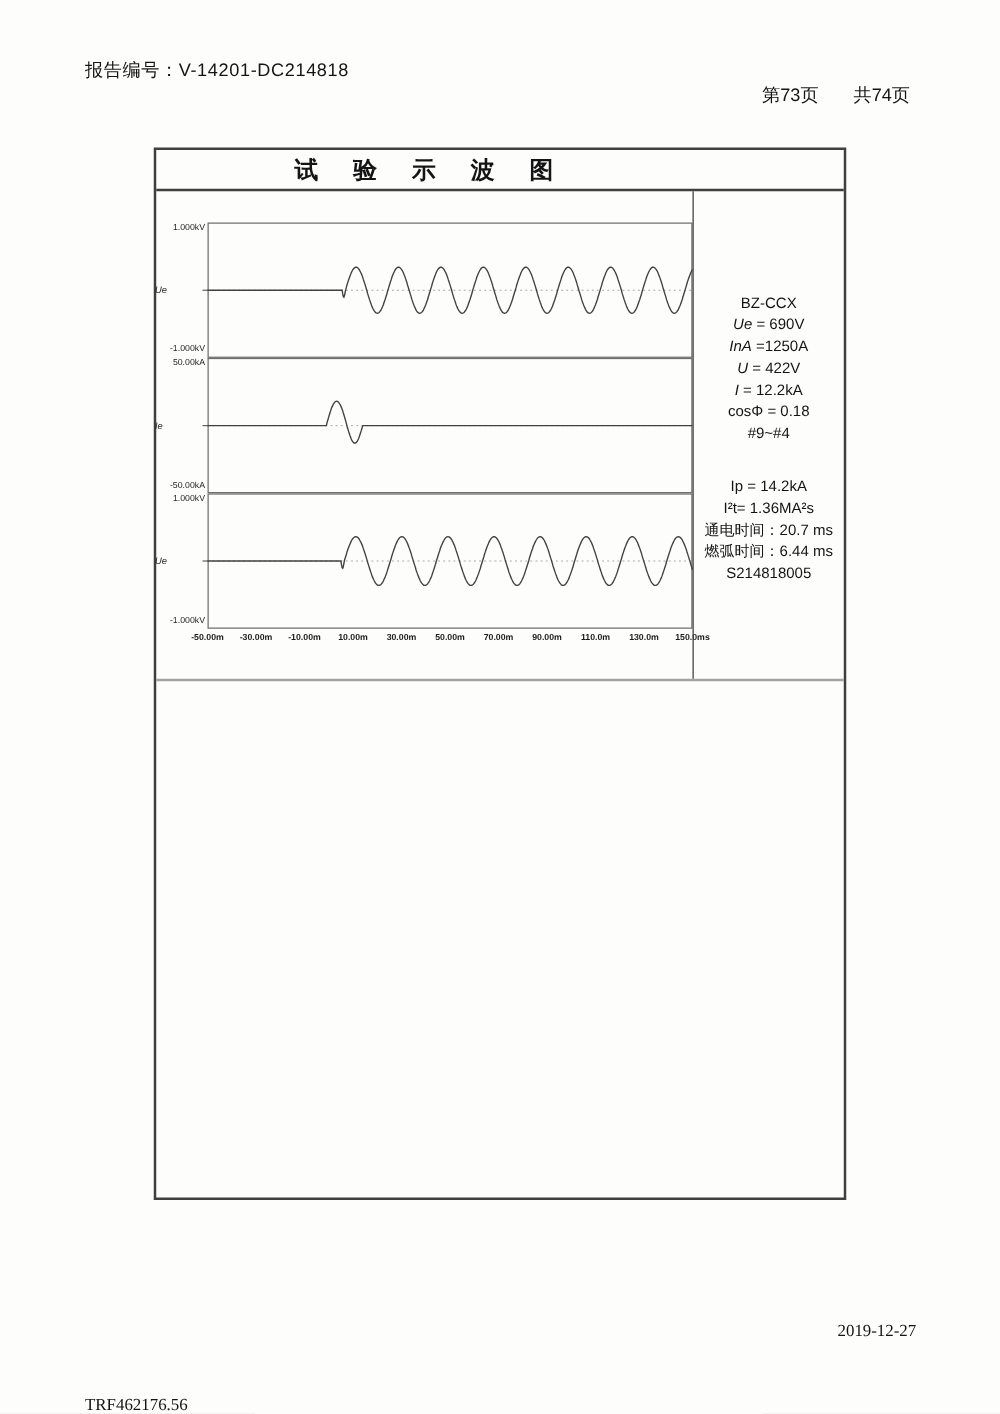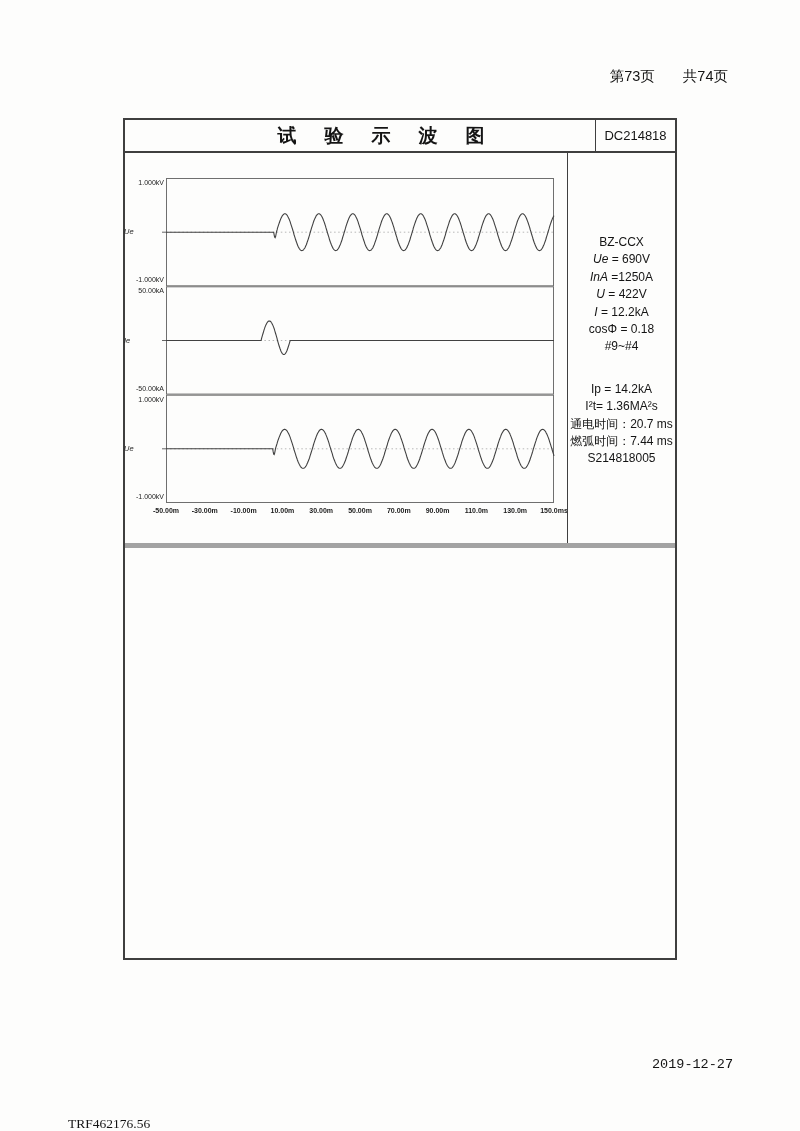--- a/index.html
+++ b/index.html
@@ -5,37 +5,37 @@
   html,body{margin:0;padding:0;background:#e8e8e8;}
   .page{position:relative;width:800px;height:1131px;background:#fdfdfc;margin:0 auto;
         font-family:"Liberation Sans",sans-serif;color:#141414;overflow:hidden;}
 
   
   .hdr-left{position:absolute;left:68px;top:47px;font-size:14.5px;letter-spacing:.5px;}
   .hdr-right{position:absolute;right:72px;top:47px;font-size:14.5px;margin-top:20px;}
   .hdr-right span{display:inline-block;}
   .hdr-right .total{margin-left:24px;}
   .ftr-left{position:absolute;left:68px;top:1116px;font-size:13.5px;font-family:"Liberation Serif",serif;}
-  .ftr-right{position:absolute;right:67px;top:1057px;font-size:13.5px;font-family:Liberation Mono, monospace;}
+  .ftr-right{position:absolute;right:67px;top:1057px;font-size:13.5px;font-family:Liberation Serif, serif;}
 
   
   .main-box{position:absolute;left:123px;top:118px;width:554px;height:842px;
             box-sizing:border-box;border:2px solid #3f3f3f;display:flex;flex-direction:column;}
   .title-row{height:31px;border-bottom:2px solid #3f3f3f;display:flex;flex:none;}
-  .title-cell{width:428px;flex:none;display:flex;align-items:center;justify-content:center;padding-left:42px;}
+  .title-cell{width:428px;flex:none;display:flex;align-items:center;justify-content:center;}
   .doc-title{font-family:"Liberation Serif",serif;font-weight:600;font-size:19px;
              letter-spacing:28px;margin-right:-28px;white-space:nowrap;}
   .code-cell{flex:1;border-left:1.5px solid #3f3f3f;display:flex;align-items:center;justify-content:center;
              font-size:13px;}
 
-  .scope-section{position:relative;height:390px;flex:none;border-bottom:5px solid #a3a3a3;}
+  .scope-section{position:relative;height:390px;flex:none;border-bottom:2px solid #a3a3a3;}
   .empty-section{flex:1;}
 
   
-  .panel{position:absolute;top:0;right:0;width:108px;height:100%;border-left:1.5px solid #3f3f3f;
+  .panel{position:absolute;top:0;right:0;width:121px;height:100%;border-left:1.5px solid #3f3f3f;
          box-sizing:border-box;}
   .pblock{text-align:center;font-size:12px;}
   .pblock-a{margin-top:81px;}
   .pblock-b{margin-top:25px;}
   .pline{line-height:17.4px;white-space:nowrap;}
   .pline i{font-style:italic;}
 
   
   .scope-wrap{position:absolute;left:41px;top:25px;width:388px;height:325px;}
   .scope-svg{position:absolute;left:0;top:0;overflow:visible;}
@@ -46,31 +46,31 @@
   .scale-label{position:absolute;width:48px;text-align:right;font-size:7px;line-height:8px;color:#242424;}
   .ch-label{position:absolute;font-size:7.5px;line-height:9px;color:#242424;font-style:italic;}
   .time-label{position:absolute;width:34px;text-align:center;font-size:7px;line-height:9px;
               font-weight:bold;color:#1a1a1a;}
 </style>
 </head>
 <body>
 
 <div class="page">
 
+  <div class="hdr-left">报告编号：V-14201-DC214818</div>
   <div class="hdr-right">
     <span>第73页</span>
     <span class="total">共74页</span>
   </div>
 
   <div class="main-box">
     <div class="title-row">
       <div class="title-cell">
         <span class="doc-title">试验示波图</span>
       </div>
-      <div class="code-cell">DC214818</div>
     </div>
 
     <div class="scope-section">
       <div class="scope-wrap">
         <svg class="scope-svg" width="388" height="325" viewBox="0 0 388 325">
             <rect x="0.5" y="0.5" width="387" height="107.3" class="sub"></rect>
             <line x1="0" y1="54.2" x2="388" y2="54.2" class="zero"></line>
             <line x1="-4" y1="54.2" x2="1" y2="54.2" class="axtick"></line>
             <polyline points="0.0,54.2 0.5,54.2 1.0,54.2 1.5,54.2 1.9,54.2 2.4,54.2 2.9,54.2 3.4,54.2 3.9,54.2 4.4,54.2 4.9,54.2 5.3,54.2 5.8,54.2 6.3,54.2 6.8,54.2 7.3,54.2 7.8,54.2 8.2,54.2 8.7,54.2 9.2,54.2 9.7,54.2 10.2,54.2 10.7,54.2 11.2,54.2 11.6,54.2 12.1,54.2 12.6,54.2 13.1,54.2 13.6,54.2 14.1,54.2 14.5,54.2 15.0,54.2 15.5,54.2 16.0,54.2 16.5,54.2 17.0,54.2 17.5,54.2 17.9,54.2 18.4,54.2 18.9,54.2 19.4,54.2 19.9,54.2 20.4,54.2 20.9,54.2 21.3,54.2 21.8,54.2 22.3,54.2 22.8,54.2 23.3,54.2 23.8,54.2 24.3,54.2 24.7,54.2 25.2,54.2 25.7,54.2 26.2,54.2 26.7,54.2 27.2,54.2 27.6,54.2 28.1,54.2 28.6,54.2 29.1,54.2 29.6,54.2 30.1,54.2 30.6,54.2 31.0,54.2 31.5,54.2 32.0,54.2 32.5,54.2 33.0,54.2 33.5,54.2 33.9,54.2 34.4,54.2 34.9,54.2 35.4,54.2 35.9,54.2 36.4,54.2 36.9,54.2 37.3,54.2 37.8,54.2 38.3,54.2 38.8,54.2 39.3,54.2 39.8,54.2 40.3,54.2 40.7,54.2 41.2,54.2 41.7,54.2 42.2,54.2 42.7,54.2 43.2,54.2 43.6,54.2 44.1,54.2 44.6,54.2 45.1,54.2 45.6,54.2 46.1,54.2 46.6,54.2 47.0,54.2 47.5,54.2 48.0,54.2 48.5,54.2 49.0,54.2 49.5,54.2 50.0,54.2 50.4,54.2 50.9,54.2 51.4,54.2 51.9,54.2 52.4,54.2 52.9,54.2 53.4,54.2 53.8,54.2 54.3,54.2 54.8,54.2 55.3,54.2 55.8,54.2 56.3,54.2 56.7,54.2 57.2,54.2 57.7,54.2 58.2,54.2 58.7,54.2 59.2,54.2 59.7,54.2 60.1,54.2 60.6,54.2 61.1,54.2 61.6,54.2 62.1,54.2 62.6,54.2 63.1,54.2 63.5,54.2 64.0,54.2 64.5,54.2 65.0,54.2 65.5,54.2 66.0,54.2 66.4,54.2 66.9,54.2 67.4,54.2 67.9,54.2 68.4,54.2 68.9,54.2 69.4,54.2 69.8,54.2 70.3,54.2 70.8,54.2 71.3,54.2 71.8,54.2 72.3,54.2 72.8,54.2 73.2,54.2 73.7,54.2 74.2,54.2 74.7,54.2 75.2,54.2 75.7,54.2 76.1,54.2 76.6,54.2 77.1,54.2 77.6,54.2 78.1,54.2 78.6,54.2 79.1,54.2 79.5,54.2 80.0,54.2 80.5,54.2 81.0,54.2 81.5,54.2 82.0,54.2 82.5,54.2 82.9,54.2 83.4,54.2 83.9,54.2 84.4,54.2 84.9,54.2 85.4,54.2 85.8,54.2 86.3,54.2 86.8,54.2 87.3,54.2 87.8,54.2 88.3,54.2 88.8,54.2 89.2,54.2 89.7,54.2 90.2,54.2 90.7,54.2 91.2,54.2 91.7,54.2 92.1,54.2 92.6,54.2 93.1,54.2 93.6,54.2 94.1,54.2 94.6,54.2 95.1,54.2 95.5,54.2 96.0,54.2 96.5,54.2 97.0,54.2 97.5,54.2 98.0,54.2 98.5,54.2 98.9,54.2 99.4,54.2 99.9,54.2 100.4,54.2 100.9,54.2 101.4,54.2 101.9,54.2 102.3,54.2 102.8,54.2 103.3,54.2 103.8,54.2 104.3,54.2 104.8,54.2 105.2,54.2 105.7,54.2 106.2,54.2 106.7,54.2 107.2,54.2 107.7,54.2 108.2,57.1 108.6,59.1 109.1,59.7 109.6,58.5 110.1,56.0 110.6,53.5 111.1,51.9 111.5,50.2 112.0,48.6 112.5,47.1 113.0,45.6 113.5,44.2 114.0,42.8 114.5,41.6 114.9,40.4 115.4,39.4 115.9,38.4 116.4,37.6 116.9,37.0 117.4,36.5 117.9,36.1 118.3,35.8 118.8,35.8 119.3,35.8 119.8,36.0 120.3,36.4 120.8,36.9 121.3,37.5 121.7,38.3 122.2,39.2 122.7,40.2 123.2,41.3 123.7,42.6 124.2,43.9 124.6,45.3 125.1,46.8 125.6,48.3 126.1,49.9 126.6,51.5 127.1,53.2 127.6,54.8 128.0,56.5 128.5,58.1 129.0,59.7 129.5,61.3 130.0,62.7 130.5,64.2 131.0,65.5 131.4,66.8 131.9,67.9 132.4,69.0 132.9,69.9 133.4,70.7 133.9,71.4 134.3,71.9 134.8,72.3 135.3,72.5 135.8,72.6 136.3,72.5 136.8,72.3 137.3,72.0 137.7,71.5 138.2,70.8 138.7,70.1 139.2,69.2 139.7,68.1 140.2,67.0 140.7,65.8 141.1,64.4 141.6,63.0 142.1,61.6 142.6,60.0 143.1,58.4 143.6,56.8 144.0,55.2 144.5,53.5 145.0,51.9 145.5,50.2 146.0,48.6 146.5,47.1 147.0,45.6 147.4,44.2 147.9,42.8 148.4,41.6 148.9,40.4 149.4,39.4 149.9,38.4 150.3,37.6 150.8,37.0 151.3,36.5 151.8,36.1 152.3,35.8 152.8,35.8 153.3,35.8 153.7,36.0 154.2,36.4 154.7,36.9 155.2,37.5 155.7,38.3 156.2,39.2 156.7,40.2 157.1,41.3 157.6,42.6 158.1,43.9 158.6,45.3 159.1,46.8 159.6,48.3 160.0,49.9 160.5,51.5 161.0,53.2 161.5,54.8 162.0,56.5 162.5,58.1 163.0,59.7 163.4,61.3 163.9,62.7 164.4,64.2 164.9,65.5 165.4,66.8 165.9,67.9 166.4,69.0 166.8,69.9 167.3,70.7 167.8,71.4 168.3,71.9 168.8,72.3 169.3,72.5 169.8,72.6 170.2,72.5 170.7,72.3 171.2,72.0 171.7,71.5 172.2,70.8 172.7,70.1 173.1,69.2 173.6,68.1 174.1,67.0 174.6,65.8 175.1,64.4 175.6,63.0 176.1,61.6 176.5,60.0 177.0,58.4 177.5,56.8 178.0,55.2 178.5,53.5 179.0,51.9 179.5,50.2 179.9,48.6 180.4,47.1 180.9,45.6 181.4,44.2 181.9,42.8 182.4,41.6 182.8,40.4 183.3,39.4 183.8,38.4 184.3,37.6 184.8,37.0 185.3,36.5 185.8,36.1 186.2,35.8 186.7,35.8 187.2,35.8 187.7,36.0 188.2,36.4 188.7,36.9 189.2,37.5 189.6,38.3 190.1,39.2 190.6,40.2 191.1,41.3 191.6,42.6 192.1,43.9 192.5,45.3 193.0,46.8 193.5,48.3 194.0,49.9 194.5,51.5 195.0,53.2 195.5,54.8 195.9,56.5 196.4,58.1 196.9,59.7 197.4,61.3 197.9,62.7 198.4,64.2 198.8,65.5 199.3,66.8 199.8,67.9 200.3,69.0 200.8,69.9 201.3,70.7 201.8,71.4 202.2,71.9 202.7,72.3 203.2,72.5 203.7,72.6 204.2,72.5 204.7,72.3 205.2,72.0 205.6,71.5 206.1,70.8 206.6,70.1 207.1,69.2 207.6,68.1 208.1,67.0 208.5,65.8 209.0,64.4 209.5,63.0 210.0,61.6 210.5,60.0 211.0,58.4 211.5,56.8 211.9,55.2 212.4,53.5 212.9,51.9 213.4,50.2 213.9,48.6 214.4,47.1 214.9,45.6 215.3,44.2 215.8,42.8 216.3,41.6 216.8,40.4 217.3,39.4 217.8,38.4 218.3,37.6 218.7,37.0 219.2,36.5 219.7,36.1 220.2,35.8 220.7,35.8 221.2,35.8 221.6,36.0 222.1,36.4 222.6,36.9 223.1,37.5 223.6,38.3 224.1,39.2 224.6,40.2 225.0,41.3 225.5,42.6 226.0,43.9 226.5,45.3 227.0,46.8 227.5,48.3 228.0,49.9 228.4,51.5 228.9,53.2 229.4,54.8 229.9,56.5 230.4,58.1 230.9,59.7 231.3,61.3 231.8,62.7 232.3,64.2 232.8,65.5 233.3,66.8 233.8,67.9 234.3,69.0 234.7,69.9 235.2,70.7 235.7,71.4 236.2,71.9 236.7,72.3 237.2,72.5 237.7,72.6 238.1,72.5 238.6,72.3 239.1,72.0 239.6,71.5 240.1,70.8 240.6,70.1 241.0,69.2 241.5,68.1 242.0,67.0 242.5,65.8 243.0,64.4 243.5,63.0 244.0,61.6 244.4,60.0 244.9,58.4 245.4,56.8 245.9,55.2 246.4,53.5 246.9,51.9 247.3,50.2 247.8,48.6 248.3,47.1 248.8,45.6 249.3,44.2 249.8,42.8 250.3,41.6 250.7,40.4 251.2,39.4 251.7,38.4 252.2,37.6 252.7,37.0 253.2,36.5 253.7,36.1 254.1,35.8 254.6,35.8 255.1,35.8 255.6,36.0 256.1,36.4 256.6,36.9 257.1,37.5 257.5,38.3 258.0,39.2 258.5,40.2 259.0,41.3 259.5,42.6 260.0,43.9 260.4,45.3 260.9,46.8 261.4,48.3 261.9,49.9 262.4,51.5 262.9,53.2 263.4,54.8 263.8,56.5 264.3,58.1 264.8,59.7 265.3,61.3 265.8,62.7 266.3,64.2 266.8,65.5 267.2,66.8 267.7,67.9 268.2,69.0 268.7,69.9 269.2,70.7 269.7,71.4 270.1,71.9 270.6,72.3 271.1,72.5 271.6,72.6 272.1,72.5 272.6,72.3 273.1,72.0 273.5,71.5 274.0,70.8 274.5,70.1 275.0,69.2 275.5,68.1 276.0,67.0 276.4,65.8 276.9,64.4 277.4,63.0 277.9,61.6 278.4,60.0 278.9,58.4 279.4,56.8 279.8,55.2 280.3,53.5 280.8,51.9 281.3,50.2 281.8,48.6 282.3,47.1 282.8,45.6 283.2,44.2 283.7,42.8 284.2,41.6 284.7,40.4 285.2,39.4 285.7,38.4 286.2,37.6 286.6,37.0 287.1,36.5 287.6,36.1 288.1,35.8 288.6,35.8 289.1,35.8 289.5,36.0 290.0,36.4 290.5,36.9 291.0,37.5 291.5,38.3 292.0,39.2 292.5,40.2 292.9,41.3 293.4,42.6 293.9,43.9 294.4,45.3 294.9,46.8 295.4,48.3 295.8,49.9 296.3,51.5 296.8,53.2 297.3,54.8 297.8,56.5 298.3,58.1 298.8,59.7 299.2,61.3 299.7,62.7 300.2,64.2 300.7,65.5 301.2,66.8 301.7,67.9 302.2,69.0 302.6,69.9 303.1,70.7 303.6,71.4 304.1,71.9 304.6,72.3 305.1,72.5 305.6,72.6 306.0,72.5 306.5,72.3 307.0,72.0 307.5,71.5 308.0,70.8 308.5,70.1 308.9,69.2 309.4,68.1 309.9,67.0 310.4,65.8 310.9,64.4 311.4,63.0 311.9,61.6 312.3,60.0 312.8,58.4 313.3,56.8 313.8,55.2 314.3,53.5 314.8,51.9 315.3,50.2 315.7,48.6 316.2,47.1 316.7,45.6 317.2,44.2 317.7,42.8 318.2,41.6 318.6,40.4 319.1,39.4 319.6,38.4 320.1,37.6 320.6,37.0 321.1,36.5 321.6,36.1 322.0,35.8 322.5,35.8 323.0,35.8 323.5,36.0 324.0,36.4 324.5,36.9 324.9,37.5 325.4,38.3 325.9,39.2 326.4,40.2 326.9,41.3 327.4,42.6 327.9,43.9 328.3,45.3 328.8,46.8 329.3,48.3 329.8,49.9 330.3,51.5 330.8,53.2 331.3,54.8 331.7,56.5 332.2,58.1 332.7,59.7 333.2,61.3 333.7,62.7 334.2,64.2 334.7,65.5 335.1,66.8 335.6,67.9 336.1,69.0 336.6,69.9 337.1,70.7 337.6,71.4 338.0,71.9 338.5,72.3 339.0,72.5 339.5,72.6 340.0,72.5 340.5,72.3 341.0,72.0 341.4,71.5 341.9,70.8 342.4,70.1 342.9,69.2 343.4,68.1 343.9,67.0 344.3,65.8 344.8,64.4 345.3,63.0 345.8,61.6 346.3,60.0 346.8,58.4 347.3,56.8 347.7,55.2 348.2,53.5 348.7,51.9 349.2,50.2 349.7,48.6 350.2,47.1 350.7,45.6 351.1,44.2 351.6,42.8 352.1,41.6 352.6,40.4 353.1,39.4 353.6,38.4 354.1,37.6 354.5,37.0 355.0,36.5 355.5,36.1 356.0,35.8 356.5,35.8 357.0,35.8 357.4,36.0 357.9,36.4 358.4,36.9 358.9,37.5 359.4,38.3 359.9,39.2 360.4,40.2 360.8,41.3 361.3,42.6 361.8,43.9 362.3,45.3 362.8,46.8 363.3,48.3 363.8,49.9 364.2,51.5 364.7,53.2 365.2,54.8 365.7,56.5 366.2,58.1 366.7,59.7 367.1,61.3 367.6,62.7 368.1,64.2 368.6,65.5 369.1,66.8 369.6,67.9 370.1,69.0 370.5,69.9 371.0,70.7 371.5,71.4 372.0,71.9 372.5,72.3 373.0,72.5 373.4,72.6 373.9,72.5 374.4,72.3 374.9,72.0 375.4,71.5 375.9,70.8 376.4,70.1 376.8,69.2 377.3,68.1 377.8,67.0 378.3,65.8 378.8,64.4 379.3,63.0 379.8,61.6 380.2,60.0 380.7,58.4 381.2,56.8 381.7,55.2 382.2,53.5 382.7,51.9 383.2,50.2 383.6,48.6 384.1,47.1 384.6,45.6 385.1,44.2 385.6,42.8 386.1,41.6 386.5,40.4 387.0,39.4 387.5,38.4 388.0,37.6" class="trace"></polyline>
             <rect x="0.5" y="108.8" width="387" height="107.3" class="sub"></rect>
@@ -111,21 +111,21 @@
             <div class="pline"><i>InA</i> =1250A</div>
             <div class="pline"><i>U</i> = 422V</div>
             <div class="pline"><i>I</i> = 12.2kA</div>
             <div class="pline">cosΦ = 0.18</div>
             <div class="pline">#9~#4</div>
           </div>
         <div class="pblock pblock-b">
             <div class="pline">Ip = 14.2kA</div>
             <div class="pline">I²t= 1.36MA²s</div>
             <div class="pline">通电时间：20.7 ms</div>
-            <div class="pline">燃弧时间：7.44 ms</div>
+            <div class="pline">燃弧时间：6.44 ms</div>
             <div class="pline">S214818005</div>
           </div>
       </div>
     </div>
 
     <div class="empty-section"></div>
   </div>
 
   <div class="ftr-left">TRF462176.56</div>
   <div class="ftr-right">2019-12-27</div>

